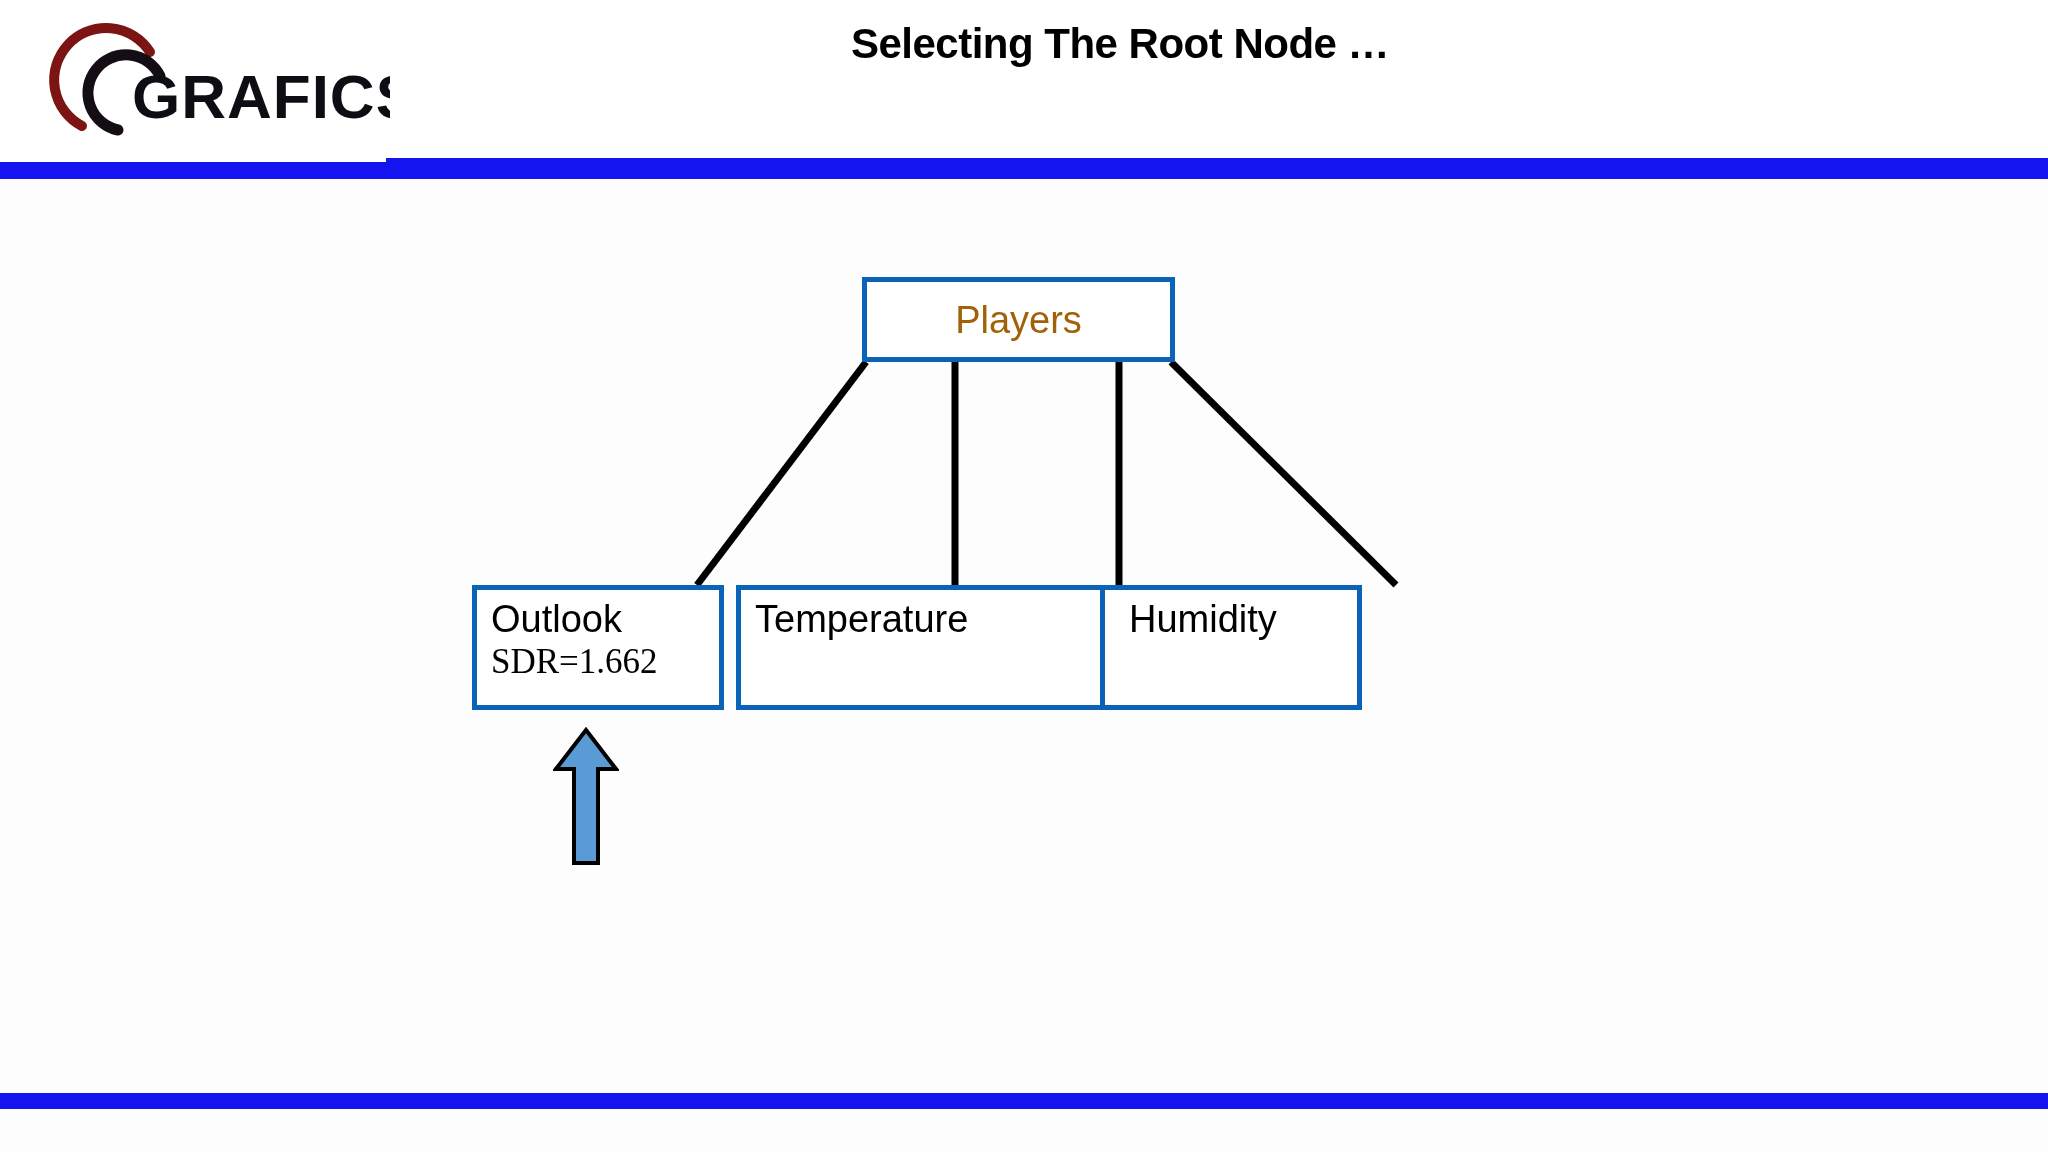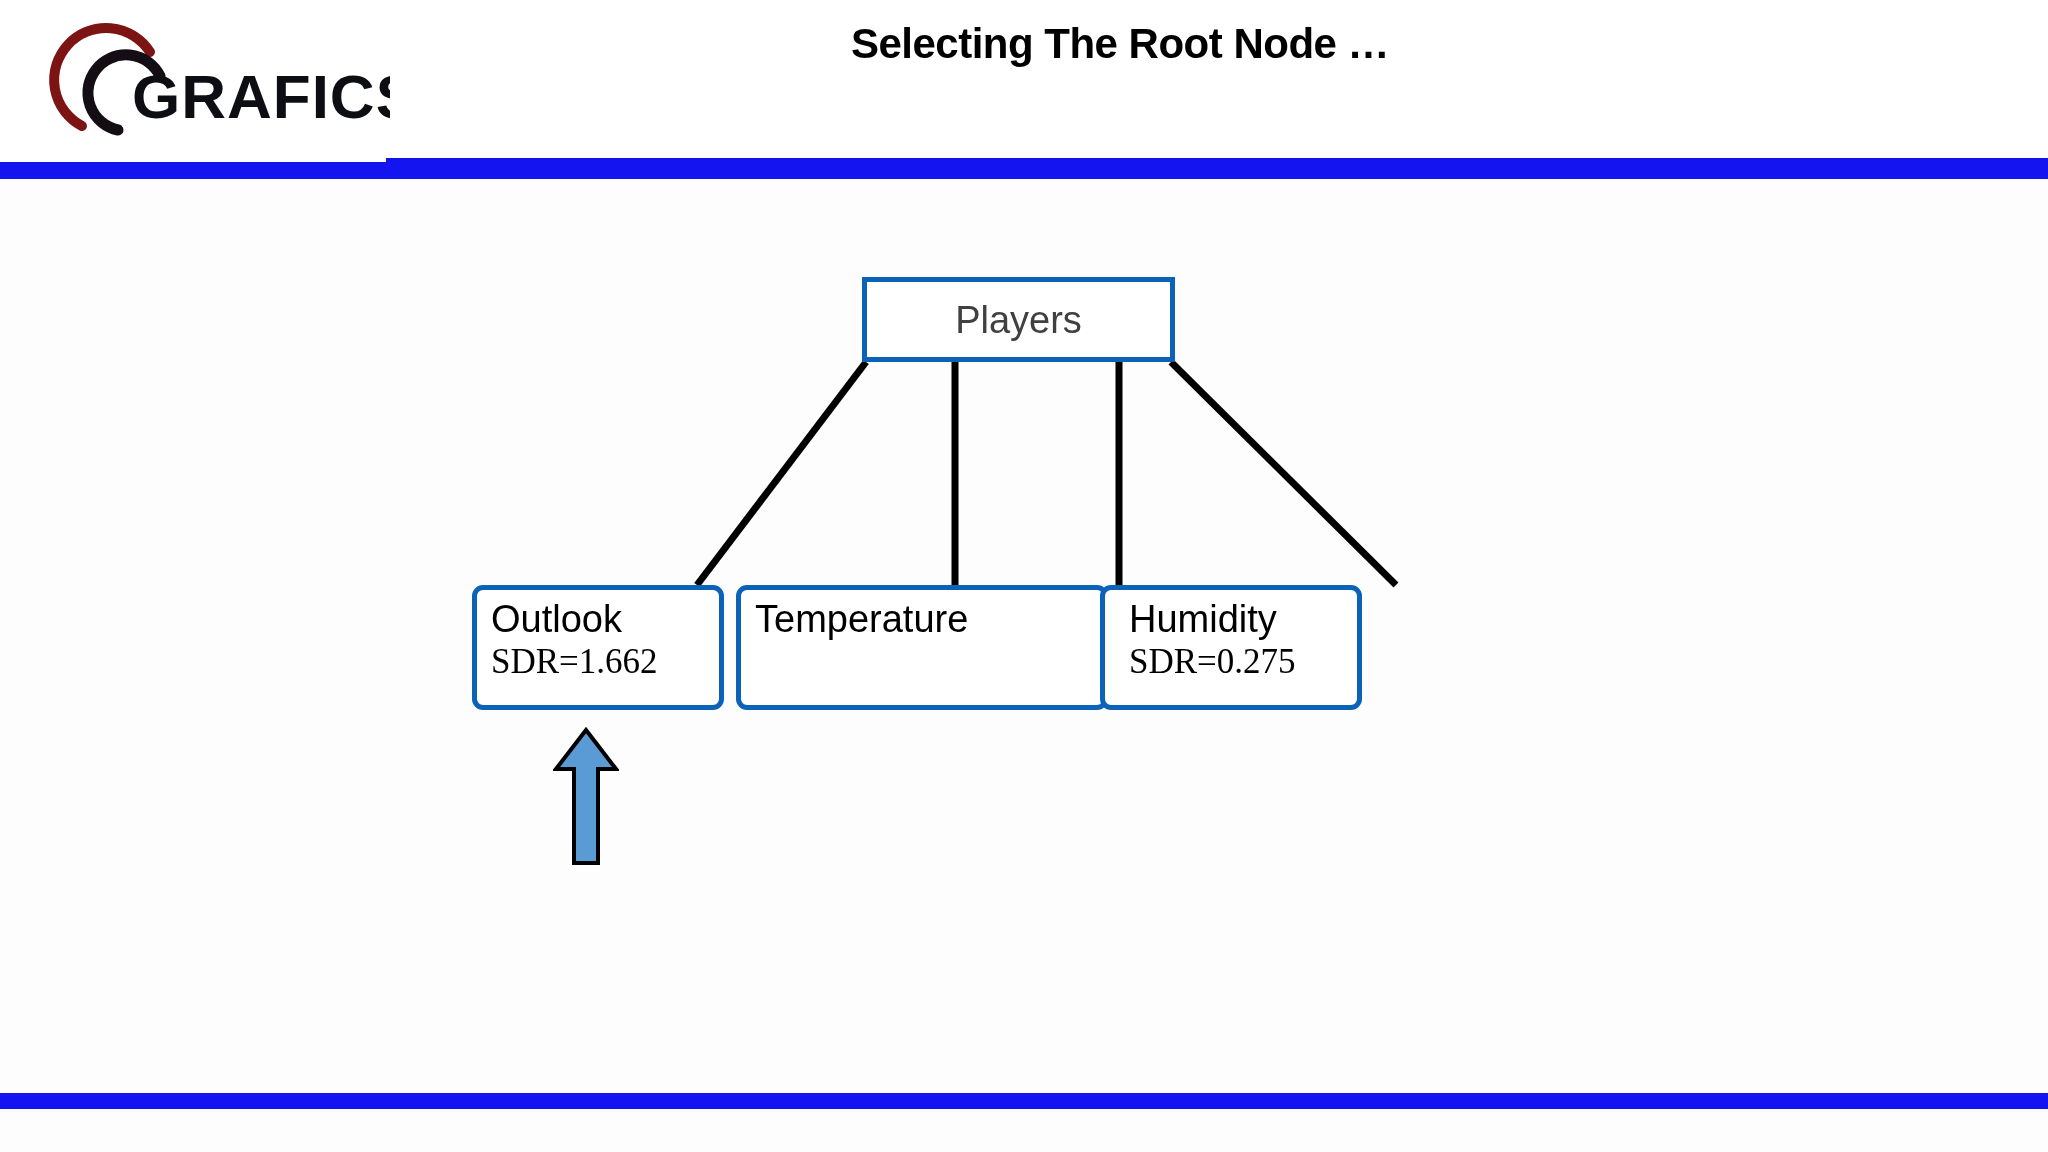--- a/index.html
+++ b/index.html
@@ -94,29 +94,28 @@
   }
   .node-root {
     left: 862px; top: 112px;
     width: 313px; height: 85px;
     display: flex;
     align-items: center;
     justify-content: center;
   }
   .node-root .node-title {
     font-size: 38px;
-    color: #404040;
+    color: #a16207;
     line-height: 1;
   }
 
   .node-leaf {
     top: 420px;
     height: 125px;
     padding: 10px 0 0 14px;
-    border-radius: 11px;
   }
   .node-leaf .node-title {
     font-family: "Liberation Sans", sans-serif;
     font-size: 38px;
     color: #000000;
     line-height: 1.05;
     white-space: nowrap;
   }
   .node-leaf .node-sdr {
     font-family: "Liberation Serif", serif;
@@ -183,21 +182,20 @@
       <div class="node-title">Outlook</div>
       <div class="node-sdr">SDR=1.662</div>
     </div>
 
     <div class="node node-leaf" id="node-temperature">
       <div class="node-title">Temperature</div>
     </div>
 
     <div class="node node-leaf" id="node-humidity">
       <div class="node-title">Humidity</div>
-      <div class="node-sdr">SDR=0.275</div>
     </div>
 
 
     <div id="highlight-arrow">
       <svg width="66" height="140" viewBox="0 0 66 140" xmlns="http://www.w3.org/2000/svg">
         <polygon points="33,3 63,42 45,42 45,136 21,136 21,42 3,42" fill="#5b9bd5" stroke="#000000" stroke-width="4" stroke-linejoin="miter"></polygon>
       </svg>
     </div>
   </div>
 

